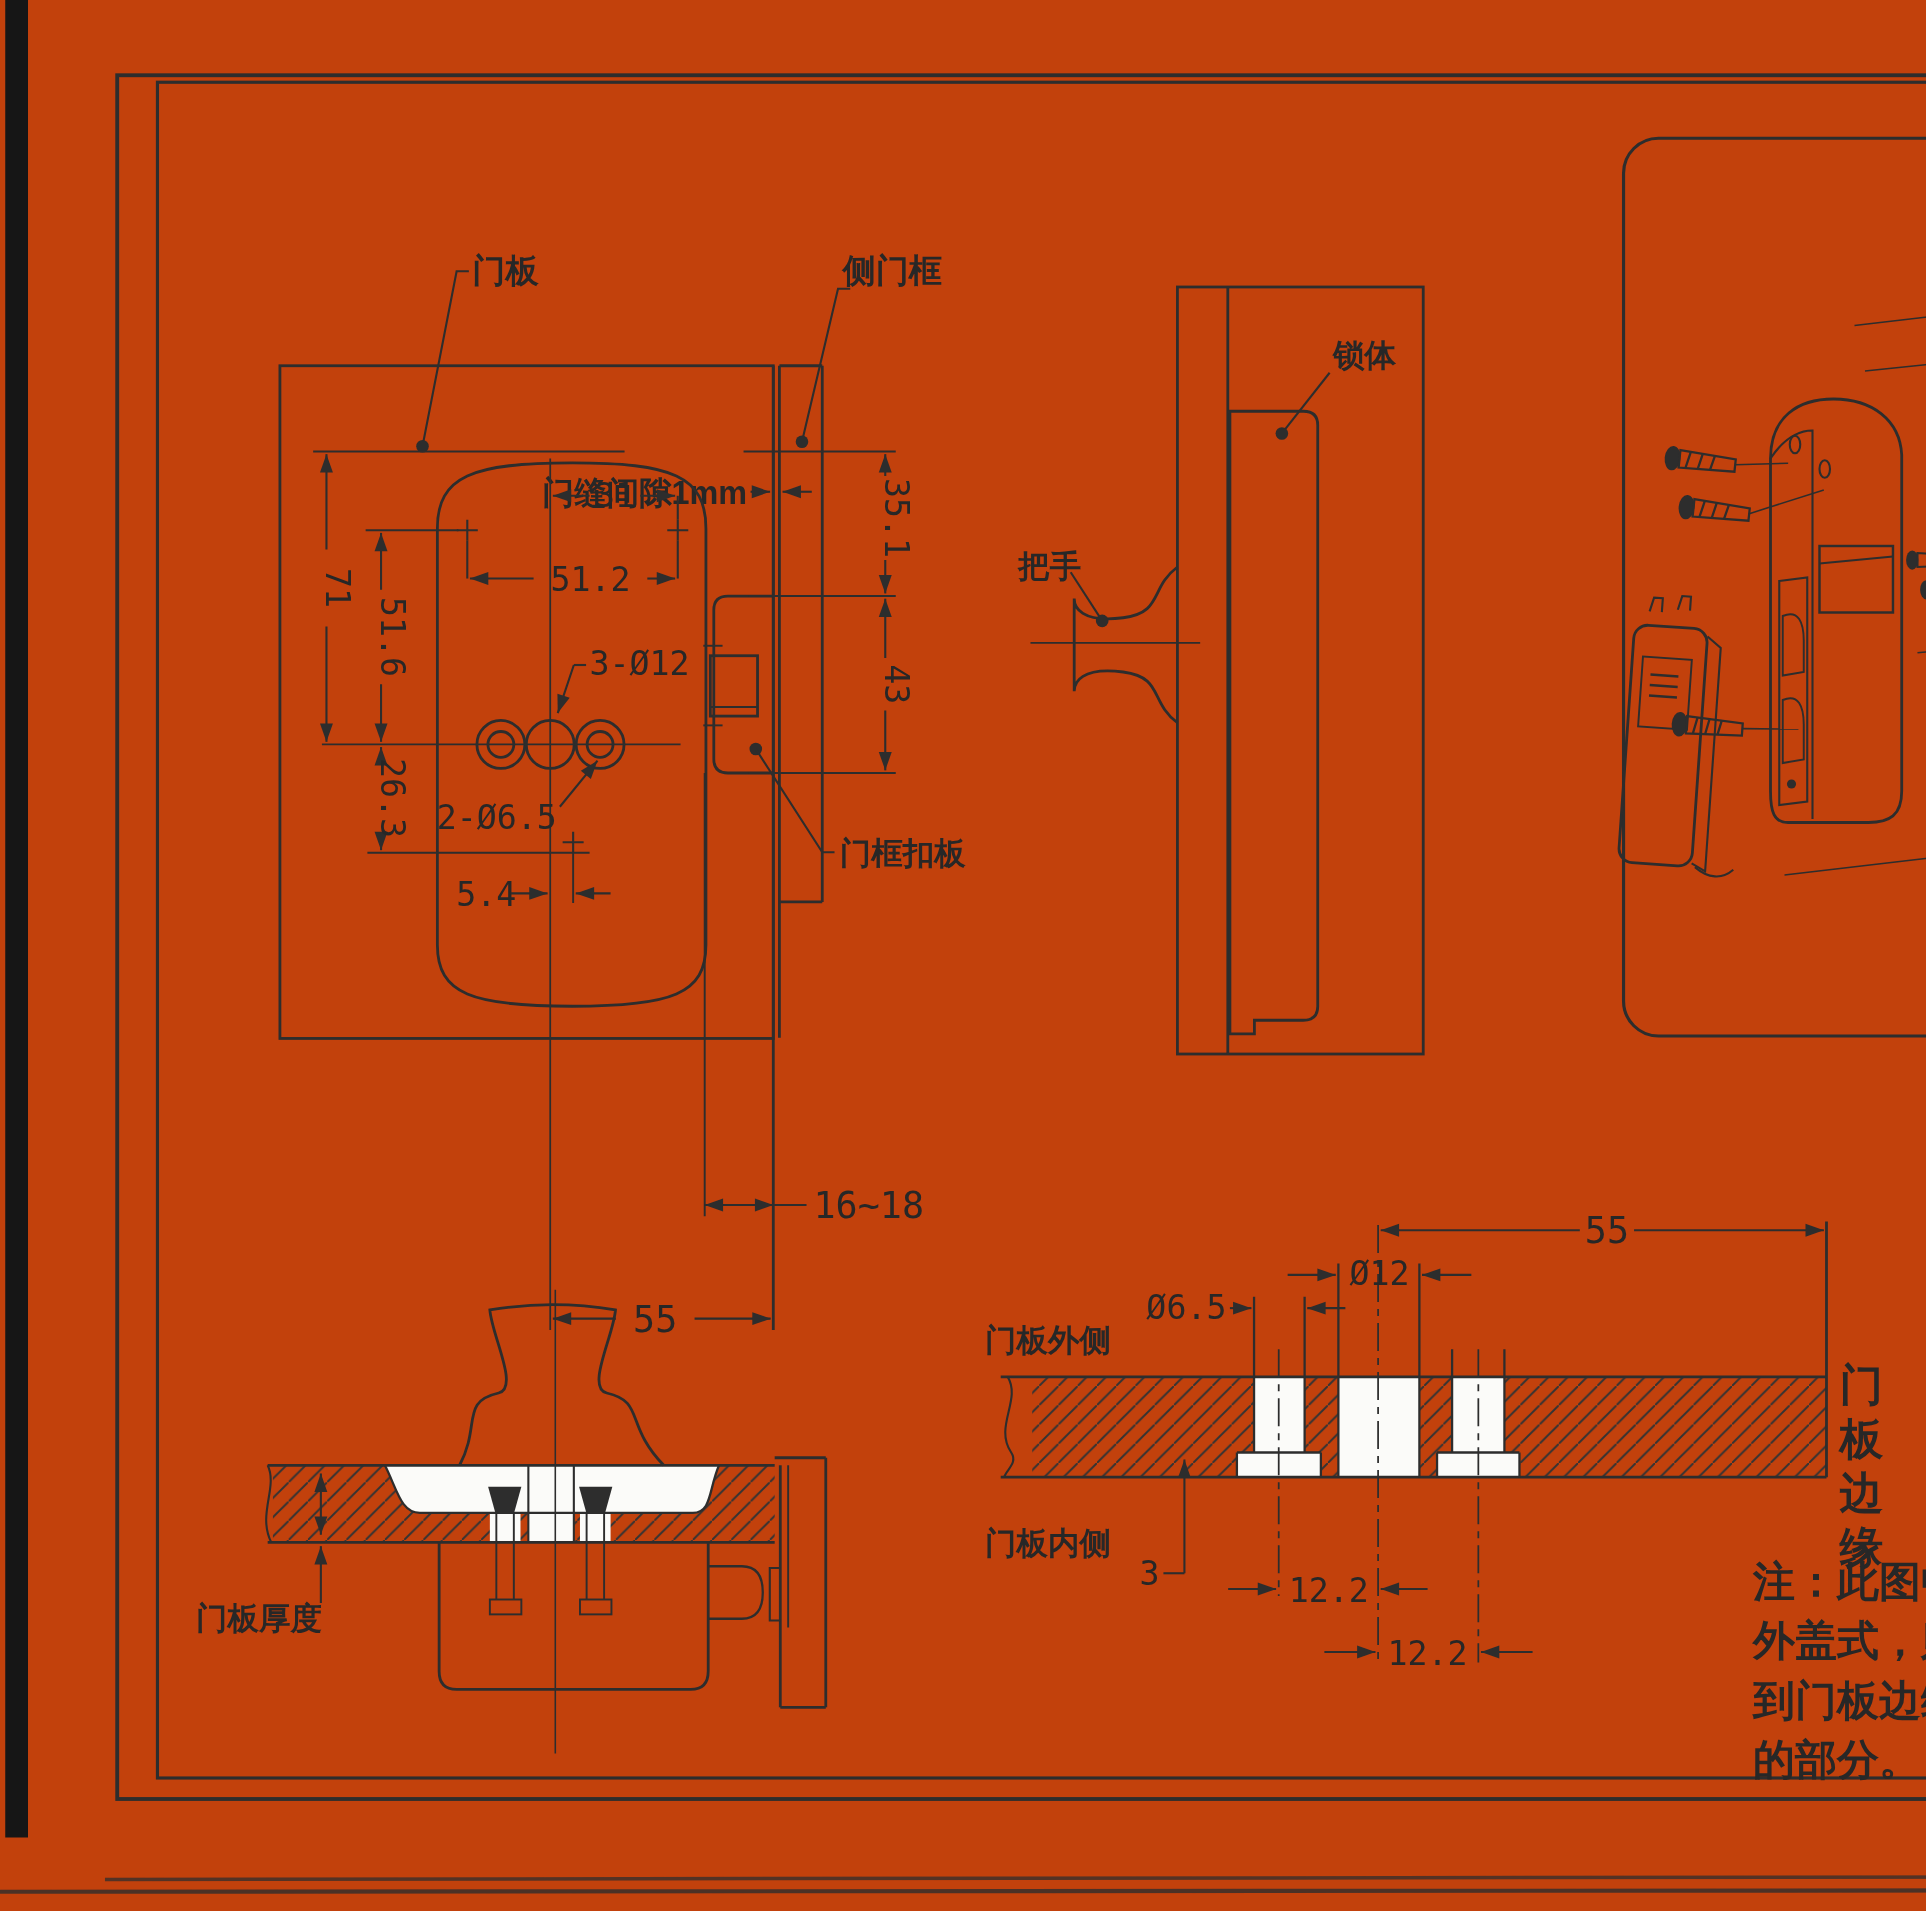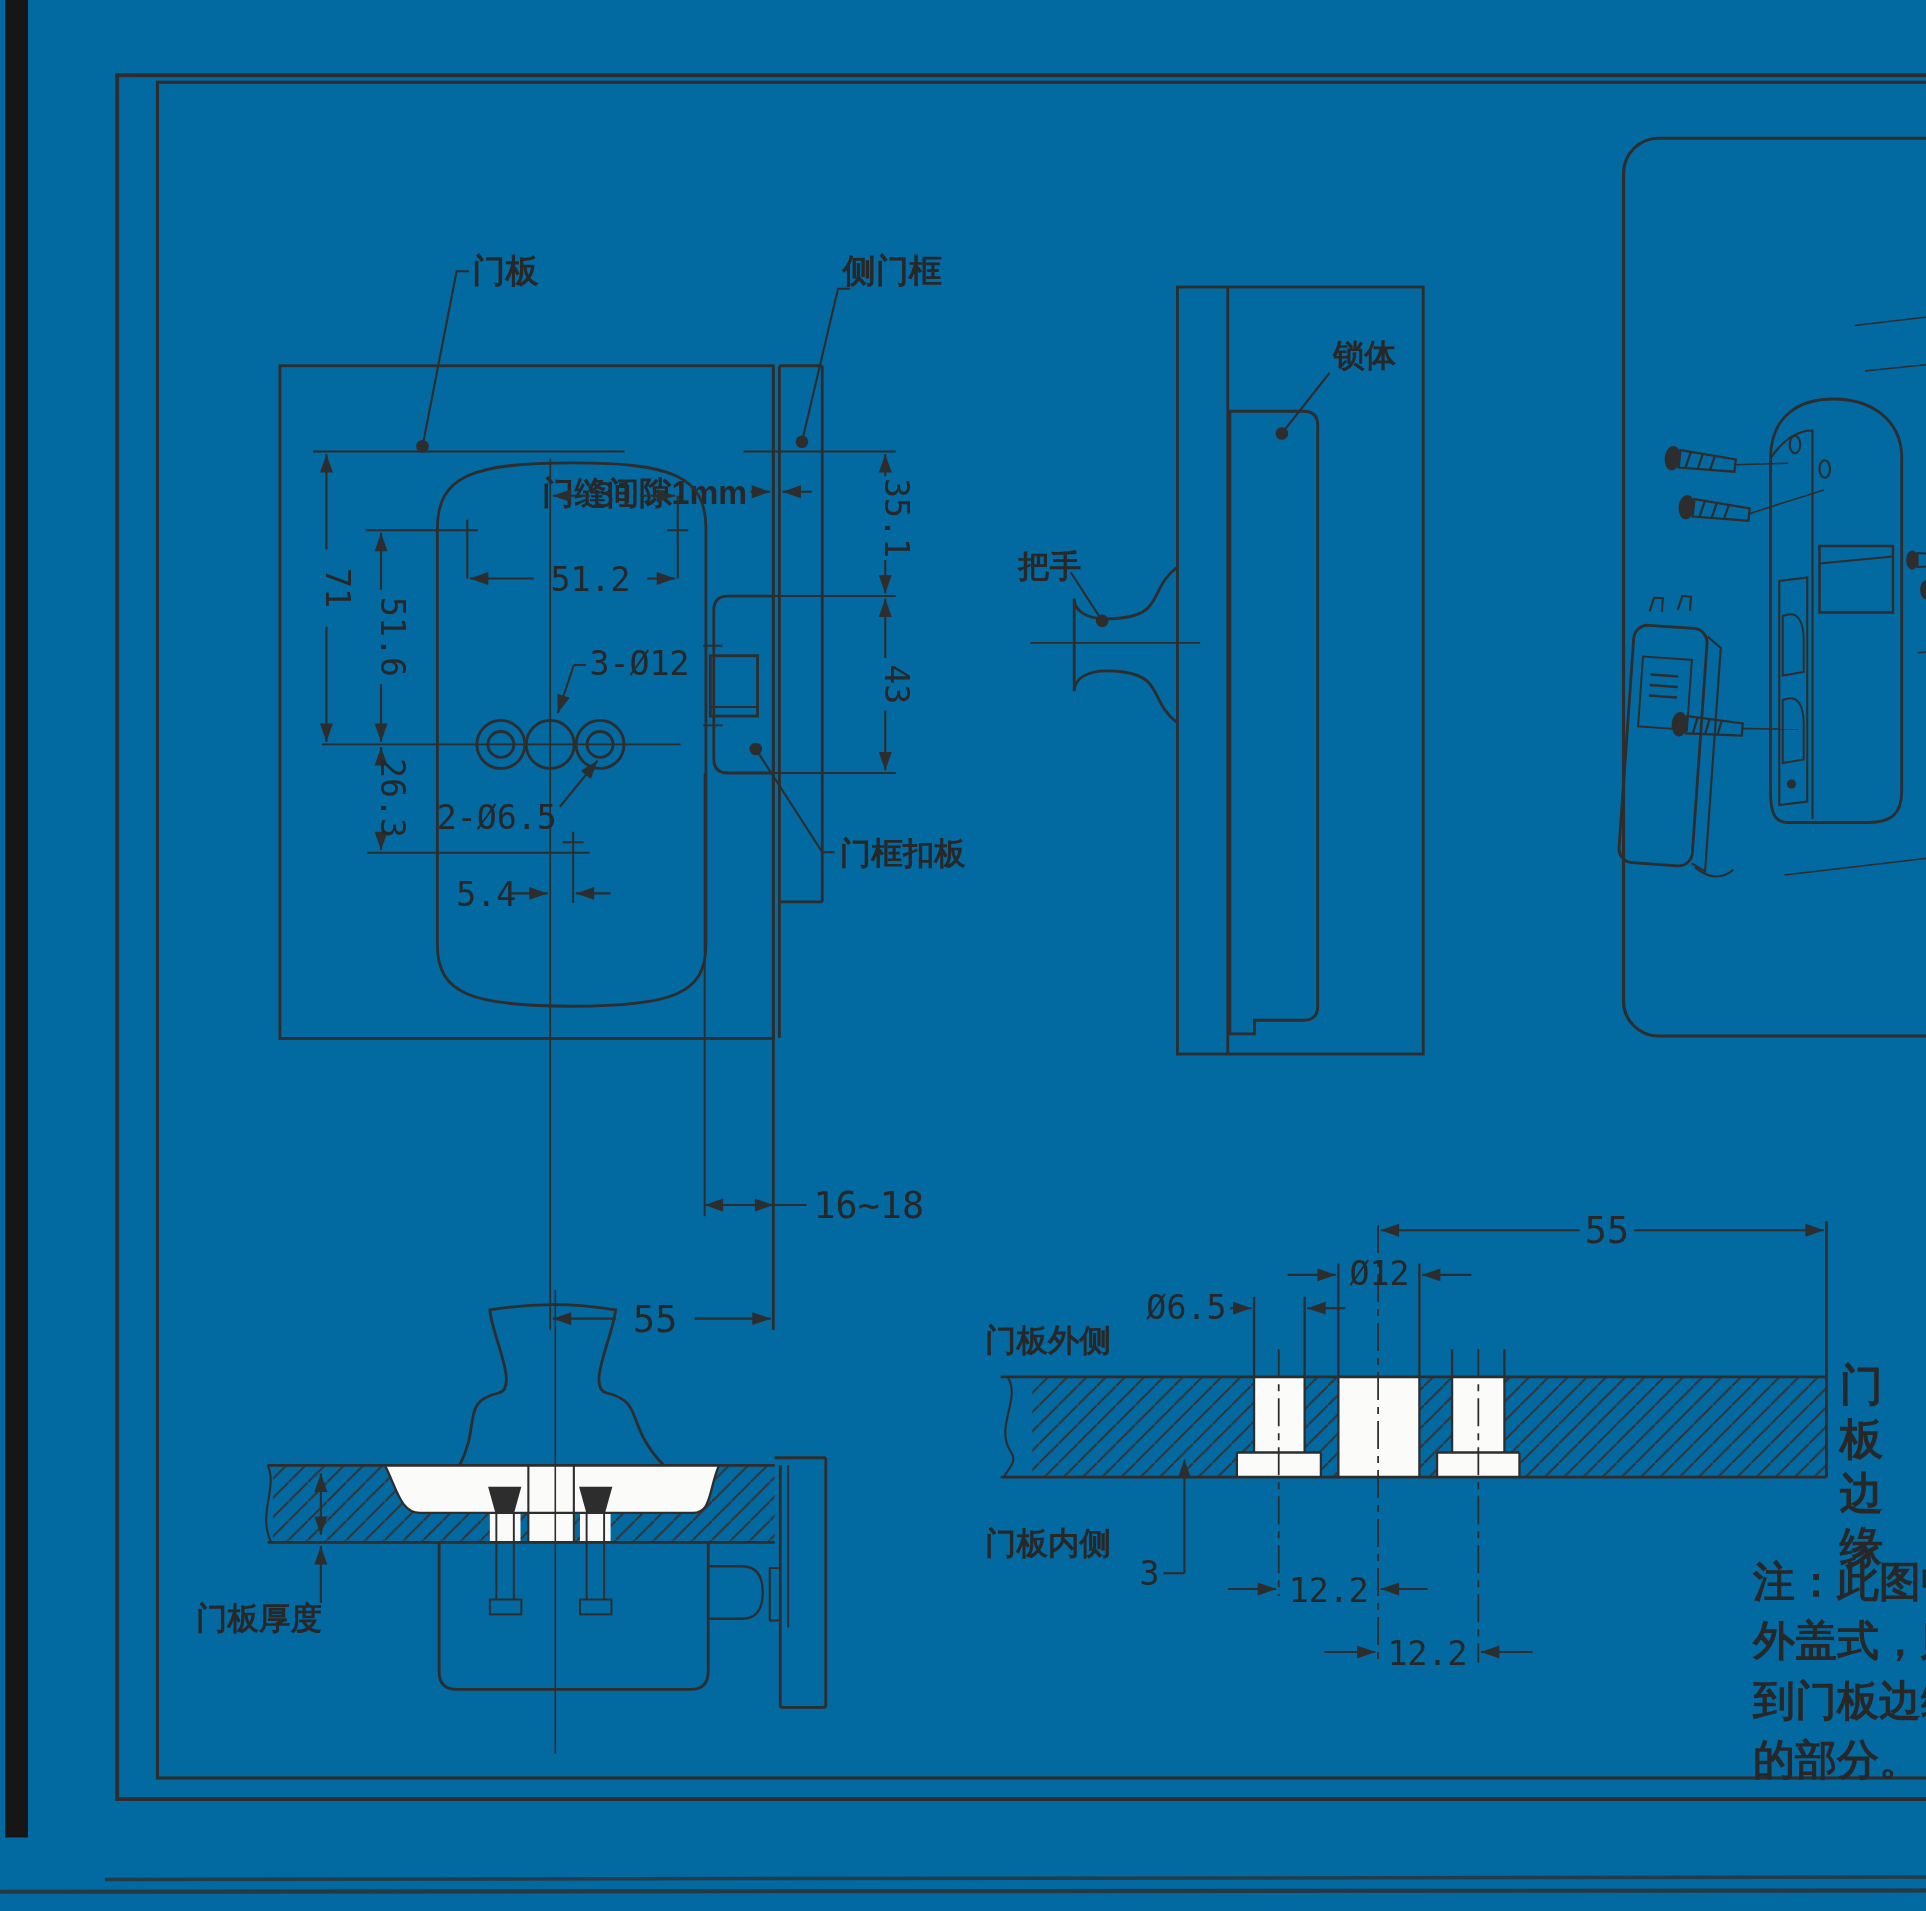--- a/index.html
+++ b/index.html
@@ -1,17 +1,17 @@
 <!DOCTYPE html>
 <html style="font-size:6.2px"><head>
 <meta charset="utf-8">
 <style>
   html,body{margin:0;padding:0;}
   body{width:2703px;height:1911px;background:#efefed;font-family:"Liberation Sans",sans-serif;}
-  #paper{position:absolute;inset:0;background:#0369a1;}
+  #paper{position:absolute;inset:0;background:#c2410c;}
   svg{position:absolute;inset:0;display:block;}
   text{fill:#272727;}
   .cn{font-family:"Liberation Sans",sans-serif;font-weight:bold;}
   .dim{font-family:"DejaVu Sans Mono","Liberation Mono",monospace;}
   .ln{stroke:#2d2d2d;fill:none;}
 </style>
 </head>
 <body>
 
 <div id="paper">

